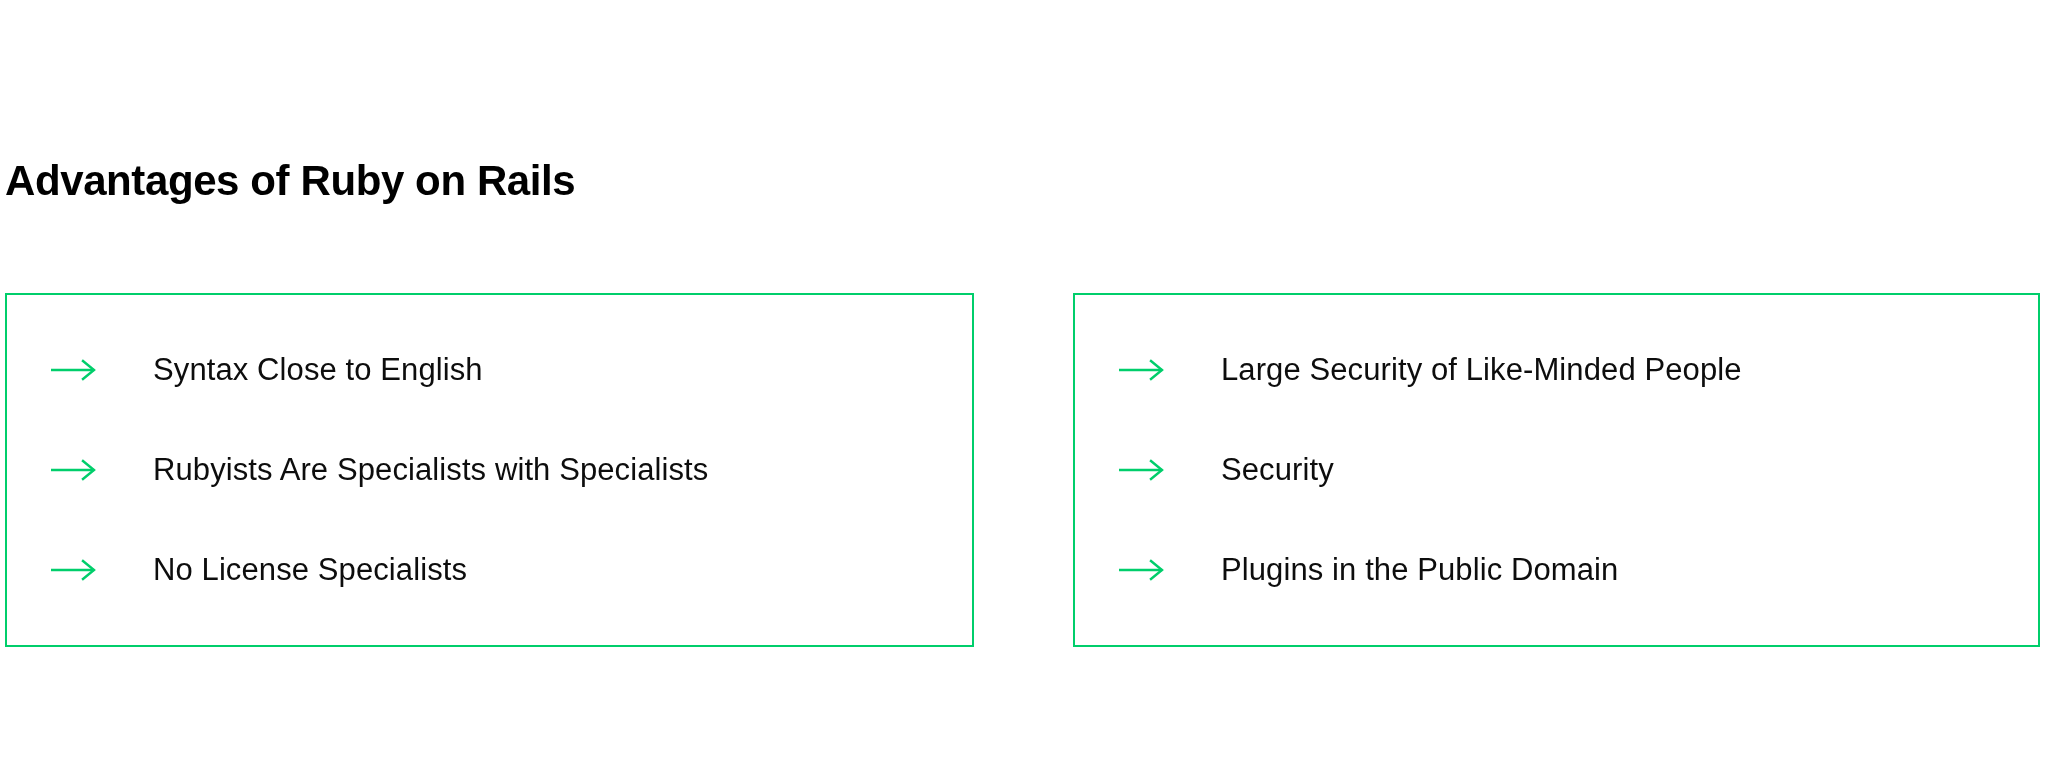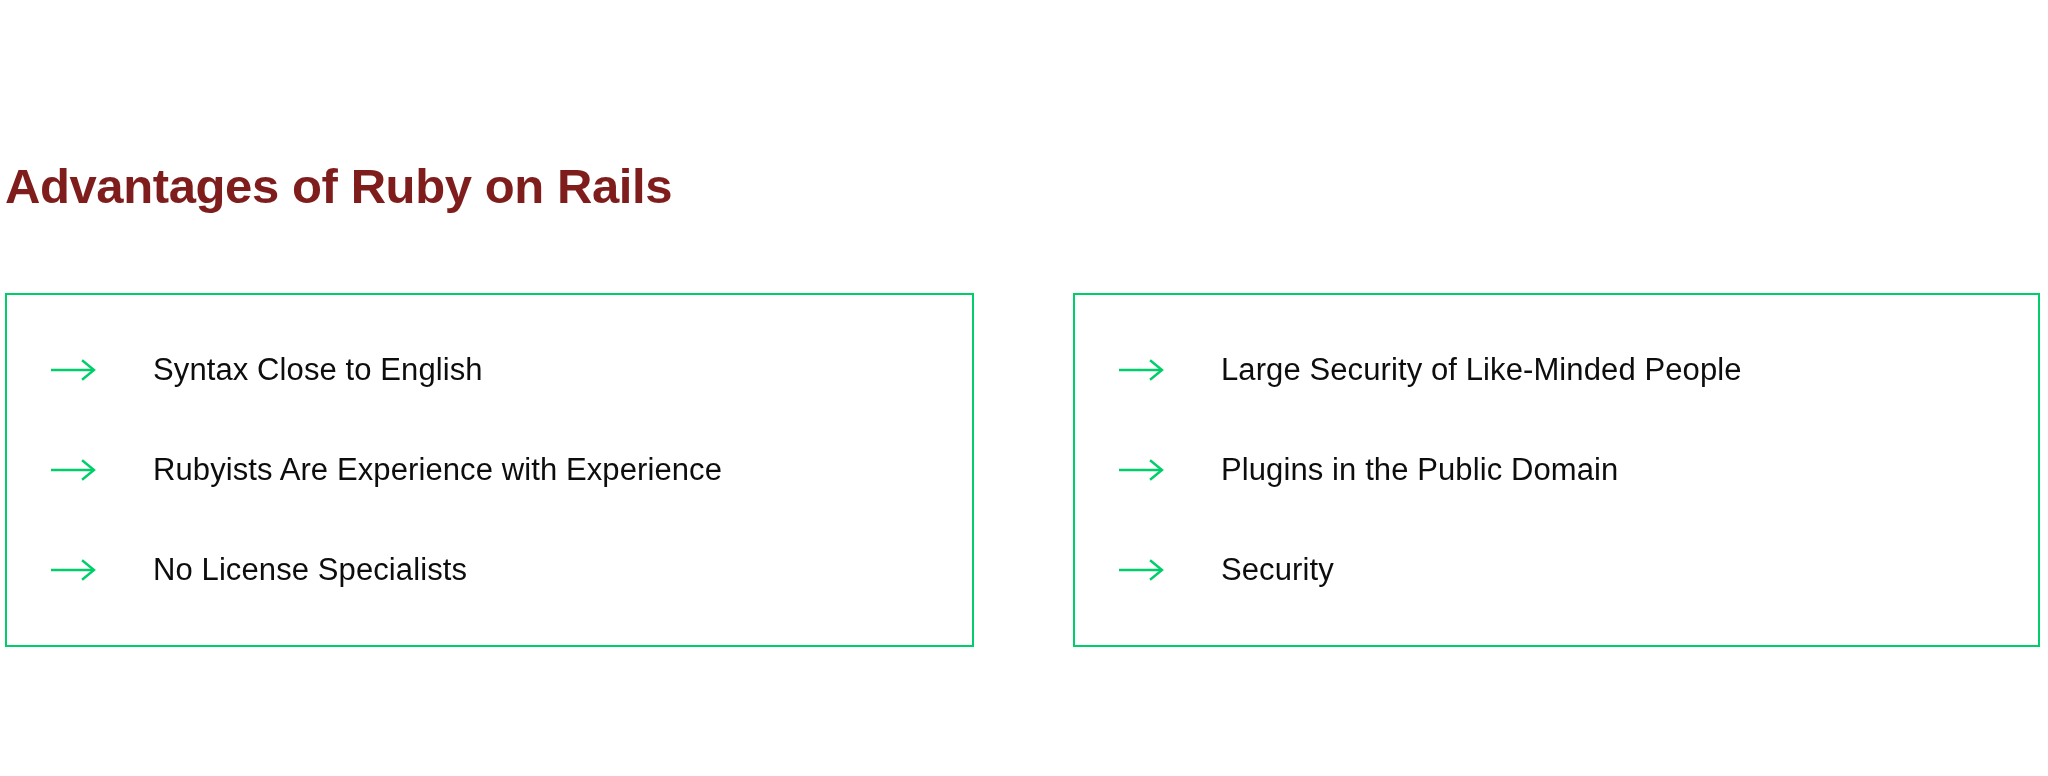--- a/index.html
+++ b/index.html
@@ -19,25 +19,25 @@
     width: 2048px;
     height: 776px;
     background: #ffffff;
     box-sizing: border-box;
   }
 
   .slide-title {
     position: absolute;
     left: 5px;
     top: 122px;
-    font-size: 49px;
+    font-size: 42px;
     line-height: 62px;
     font-weight: 700;
     letter-spacing: -0.4px;
-    color: #7f1d1d;
+    color: #000000;
     white-space: nowrap;
   }
 
   .columns {
     position: absolute;
     left: 5px;
     top: 293px;
     width: 2035px;
     height: 354px;
     display: flex;
@@ -104,21 +104,21 @@
         <span class="adv-label">Syntax Close to English</span>
       </div>
 
       <div class="adv-item">
         <span class="arrow-icon">
           <svg width="46" height="22" viewBox="0 0 46 22" fill="none" xmlns="http://www.w3.org/2000/svg">
             <path d="M0 11 H42" stroke="#00ce6b" stroke-width="2.4" stroke-linecap="square"></path>
             <path d="M32 2 L43 11 L32 20" stroke="#00ce6b" stroke-width="2.4" fill="none" stroke-linecap="square" stroke-linejoin="miter"></path>
           </svg>
         </span>
-        <span class="adv-label">Rubyists Are Experience with Experience</span>
+        <span class="adv-label">Rubyists Are Specialists with Specialists</span>
       </div>
 
       <div class="adv-item">
         <span class="arrow-icon">
           <svg width="46" height="22" viewBox="0 0 46 22" fill="none" xmlns="http://www.w3.org/2000/svg">
             <path d="M0 11 H42" stroke="#00ce6b" stroke-width="2.4" stroke-linecap="square"></path>
             <path d="M32 2 L43 11 L32 20" stroke="#00ce6b" stroke-width="2.4" fill="none" stroke-linecap="square" stroke-linejoin="miter"></path>
           </svg>
         </span>
         <span class="adv-label">No License Specialists</span>
@@ -138,29 +138,29 @@
         <span class="adv-label">Large Security of Like-Minded People</span>
       </div>
 
       <div class="adv-item">
         <span class="arrow-icon">
           <svg width="46" height="22" viewBox="0 0 46 22" fill="none" xmlns="http://www.w3.org/2000/svg">
             <path d="M0 11 H42" stroke="#00ce6b" stroke-width="2.4" stroke-linecap="square"></path>
             <path d="M32 2 L43 11 L32 20" stroke="#00ce6b" stroke-width="2.4" fill="none" stroke-linecap="square" stroke-linejoin="miter"></path>
           </svg>
         </span>
-        <span class="adv-label">Plugins in the Public Domain</span>
+        <span class="adv-label">Security</span>
       </div>
 
       <div class="adv-item">
         <span class="arrow-icon">
           <svg width="46" height="22" viewBox="0 0 46 22" fill="none" xmlns="http://www.w3.org/2000/svg">
             <path d="M0 11 H42" stroke="#00ce6b" stroke-width="2.4" stroke-linecap="square"></path>
             <path d="M32 2 L43 11 L32 20" stroke="#00ce6b" stroke-width="2.4" fill="none" stroke-linecap="square" stroke-linejoin="miter"></path>
           </svg>
         </span>
-        <span class="adv-label">Security</span>
+        <span class="adv-label">Plugins in the Public Domain</span>
       </div>
 
     </div>
 
   </div>
 </div>
 
 </body></html>

